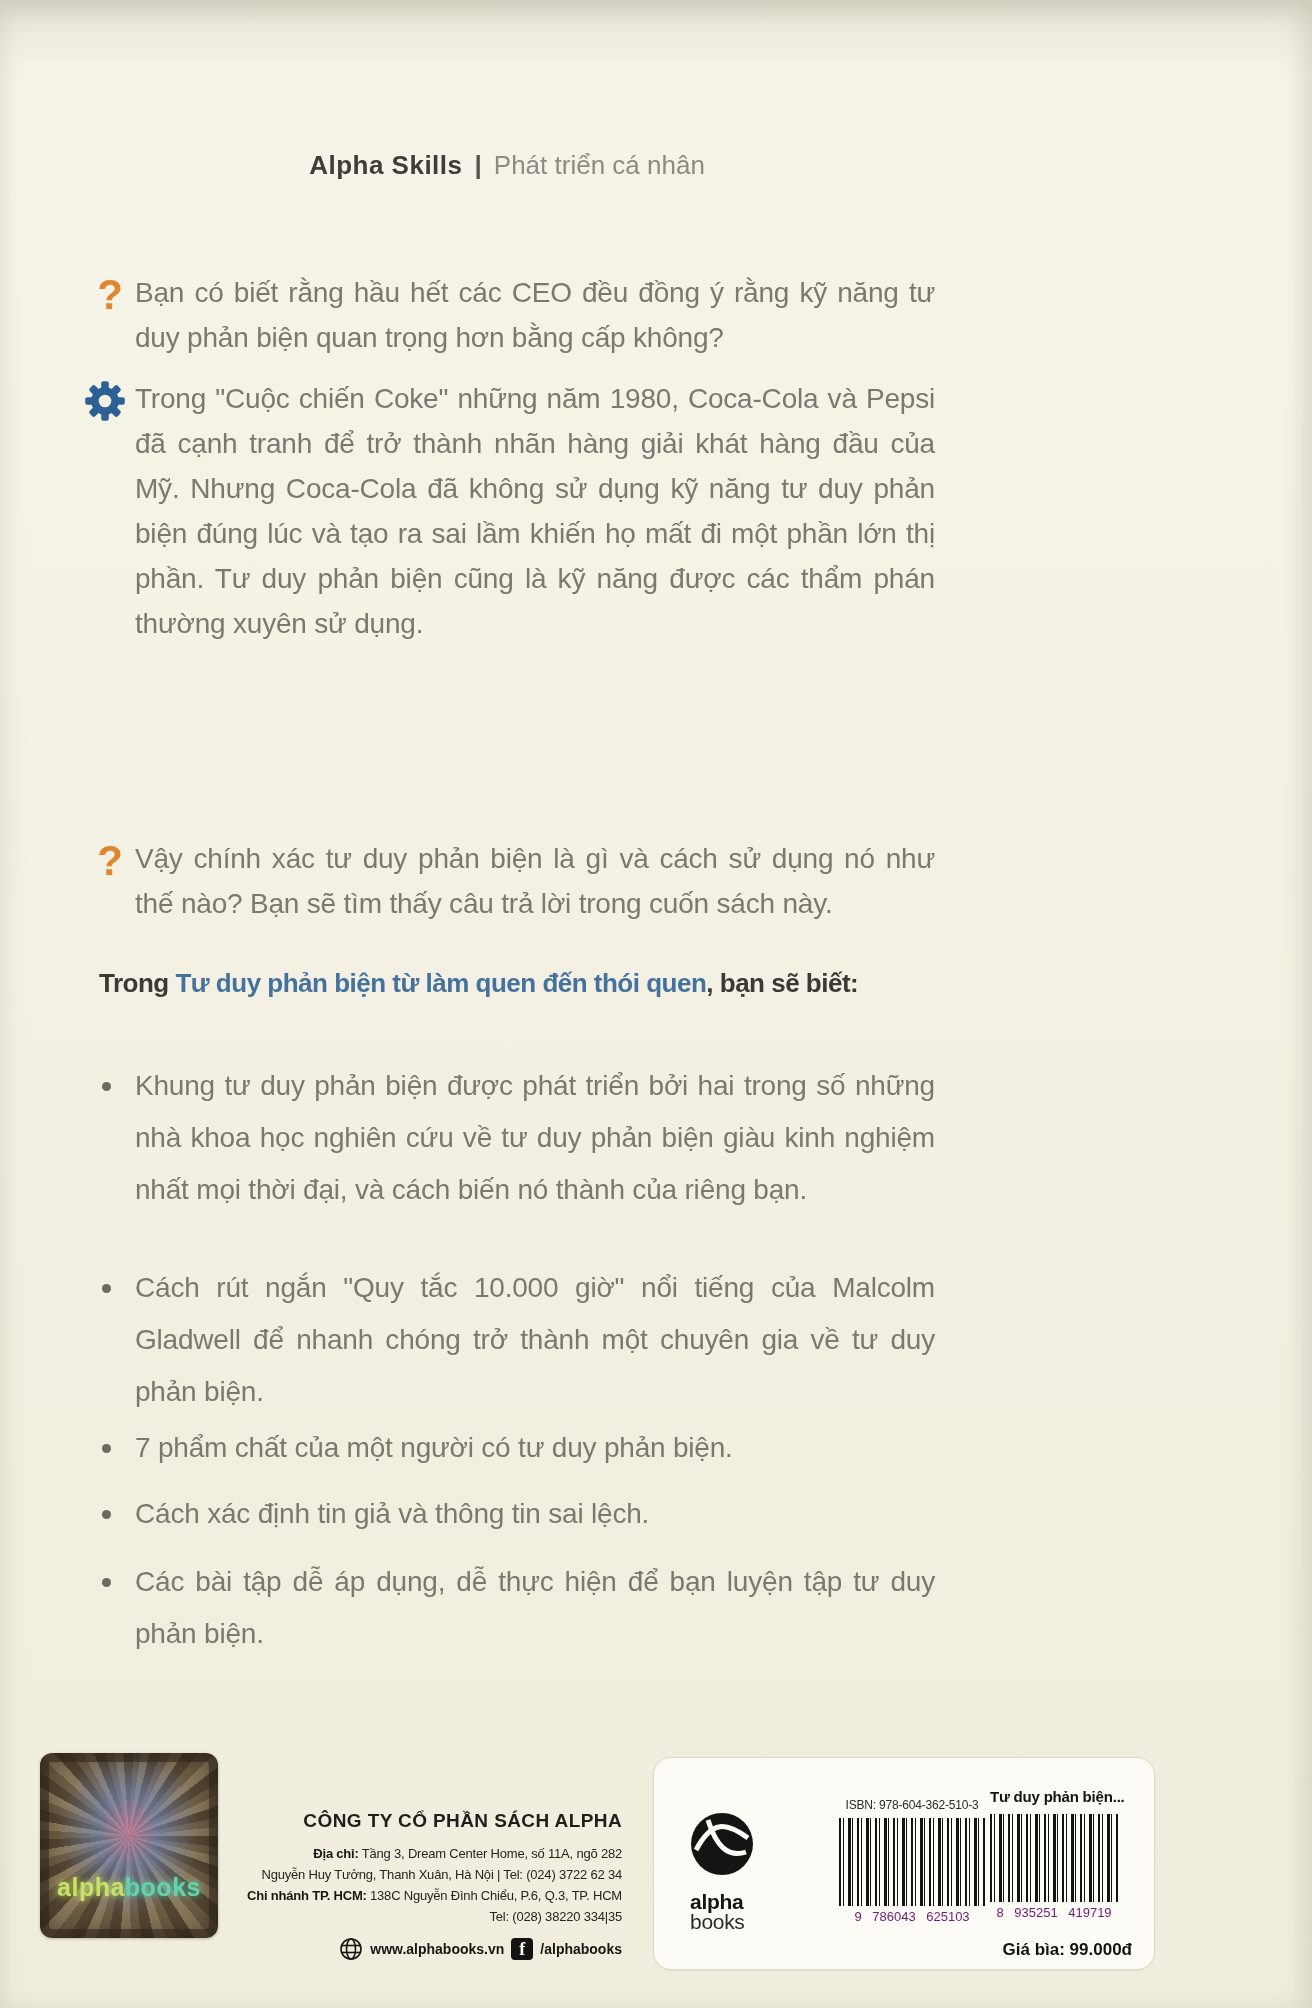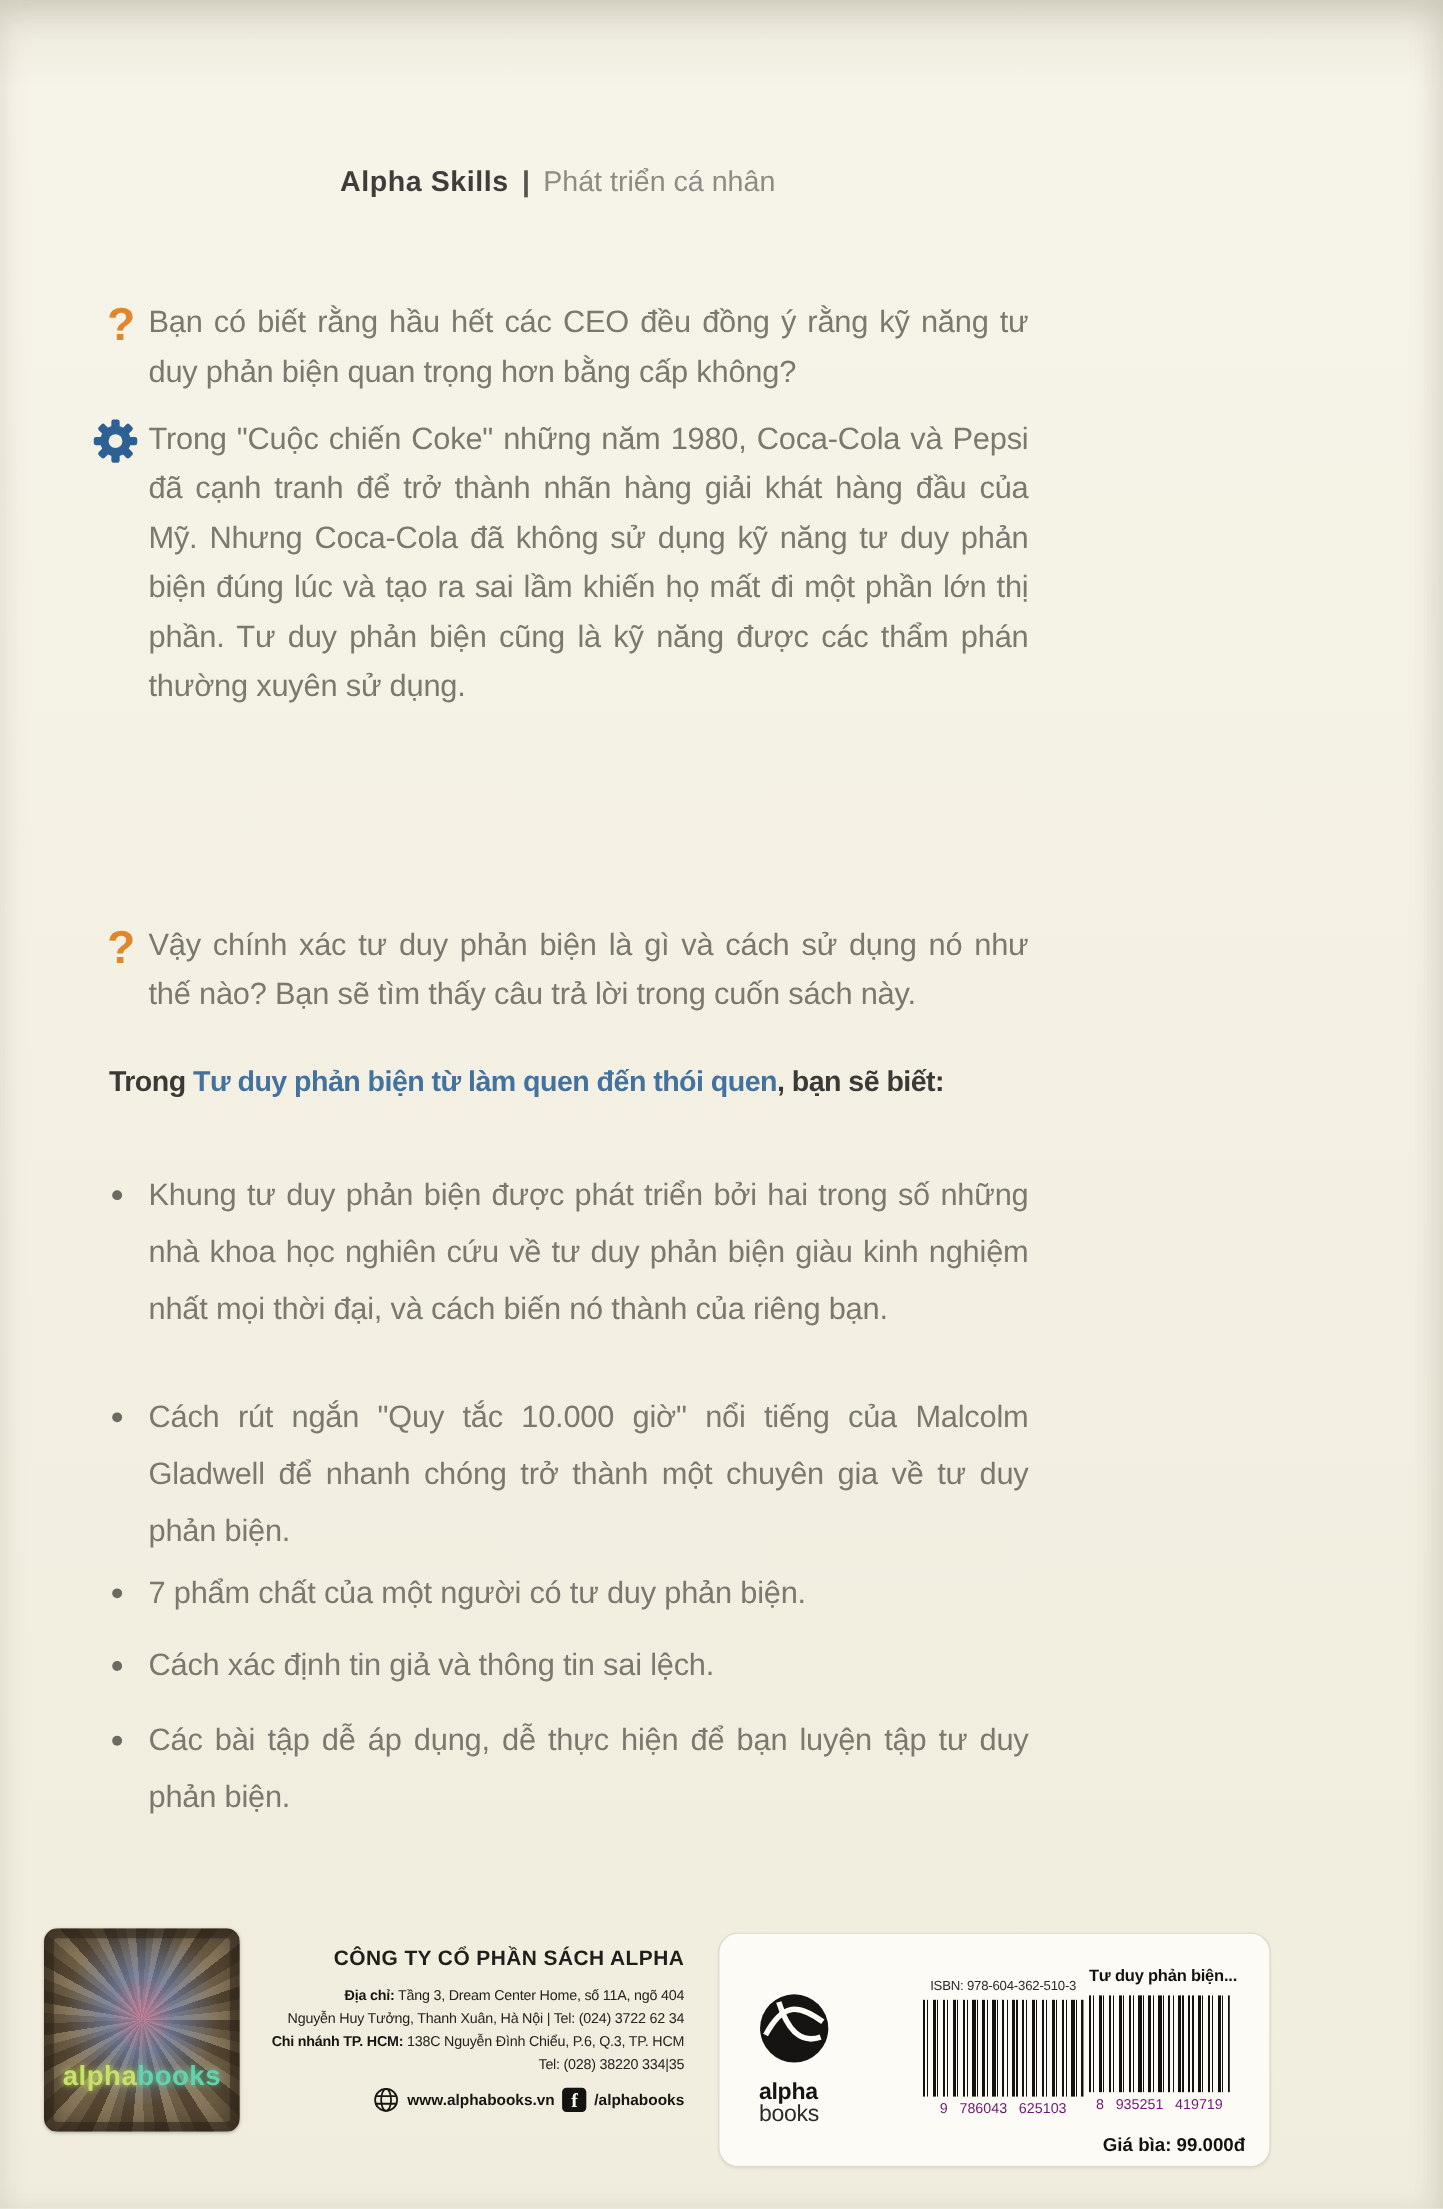--- a/index.html
+++ b/index.html
@@ -45,21 +45,21 @@
       radial-gradient(ellipse at 50% 42%, rgba(224,138,188,.65) 0%, rgba(116,148,216,.5) 24%, rgba(120,110,90,0) 56%),
       repeating-conic-gradient(from 8deg at 50% 45%, #8d7b5e 0deg 6deg, #564733 6deg 13deg, #6f5f46 13deg 19deg);
     box-shadow:inset 0 0 0 9px rgba(44,35,24,.55), inset 0 0 34px rgba(25,18,10,.65), 0 1px 3px rgba(0,0,0,.25);}
   .sticker-brand{position:absolute;left:0;right:0;bottom:36px;text-align:center;
     font-size:25px;font-weight:700;letter-spacing:.5px;}
   .sb1{color:#c8e06c;text-shadow:0 0 7px rgba(200,240,90,.9);}
   .sb2{color:#63d3ad;text-shadow:0 0 7px rgba(90,230,190,.8);}
 
   
   .publisher{position:absolute;left:230px;top:1770px;width:392px;text-align:right;color:#201e1b;}
-  .pub-name{font-size:19px;font-weight:700;letter-spacing:.4px;margin-bottom:11px;}
+  .pub-name{font-size:19px;font-weight:700;letter-spacing:.4px;margin-bottom:11px;margin-top:40px;}
   .pub-line{font-size:13px;line-height:21px;letter-spacing:-0.2px;font-weight:400;color:#262421;}
   .pub-line b{font-weight:700;color:#171512;}
   .pub-web{margin-top:10px;display:flex;justify-content:flex-end;align-items:center;gap:7px;
     font-size:14px;font-weight:700;color:#171512;}
   .globe{width:24px;height:24px;}
   .fb{width:22px;height:22px;background:#131311;border-radius:4px;color:#fbfaf4;
     font-weight:700;font-size:18px;line-height:22px;text-align:center;font-family:"Liberation Serif",serif;}
 
   
   .label-box{position:absolute;left:653px;top:1757px;width:500px;height:211px;
@@ -118,21 +118,21 @@
   <div class="bullet b5"><span class="dot"></span><span>Các bài tập dễ áp dụng, dễ thực hiện để bạn luyện tập tư duy phản biện.</span></div>
 
   <div class="sticker">
     <div class="sticker-brand">
       <span class="sb1">alpha</span><span class="sb2">books</span>
     </div>
   </div>
 
   <div class="publisher">
     <div class="pub-name">CÔNG TY CỔ PHẦN SÁCH ALPHA</div>
-    <div class="pub-line"><b>Địa chỉ:</b><span> Tầng 3, Dream Center Home, số 11A, ngõ 404</span></div>
+    <div class="pub-line"><b>Địa chỉ:</b><span> Tầng 3, Dream Center Home, số 11A, ngõ 282</span></div>
     <div class="pub-line">Nguyễn Huy Tưởng, Thanh Xuân, Hà Nội | Tel: (024) 3722 62 34</div>
     <div class="pub-line"><b>Chi nhánh TP. HCM:</b><span> 138C Nguyễn Đình Chiểu, P.6, Q.3, TP. HCM</span></div>
     <div class="pub-line">Tel: (028) 38220 334|35</div>
     <div class="pub-web">
       <span class="globe">
         <svg viewBox="0 0 24 24" width="24" height="24" fill="none" stroke="#171512" stroke-width="1.6">
           <circle cx="12" cy="12" r="10"></circle>
           <ellipse cx="12" cy="12" rx="4.5" ry="10"></ellipse>
           <line x1="2" y1="8.5" x2="22" y2="8.5"></line>
           <line x1="2" y1="15.5" x2="22" y2="15.5"></line>

